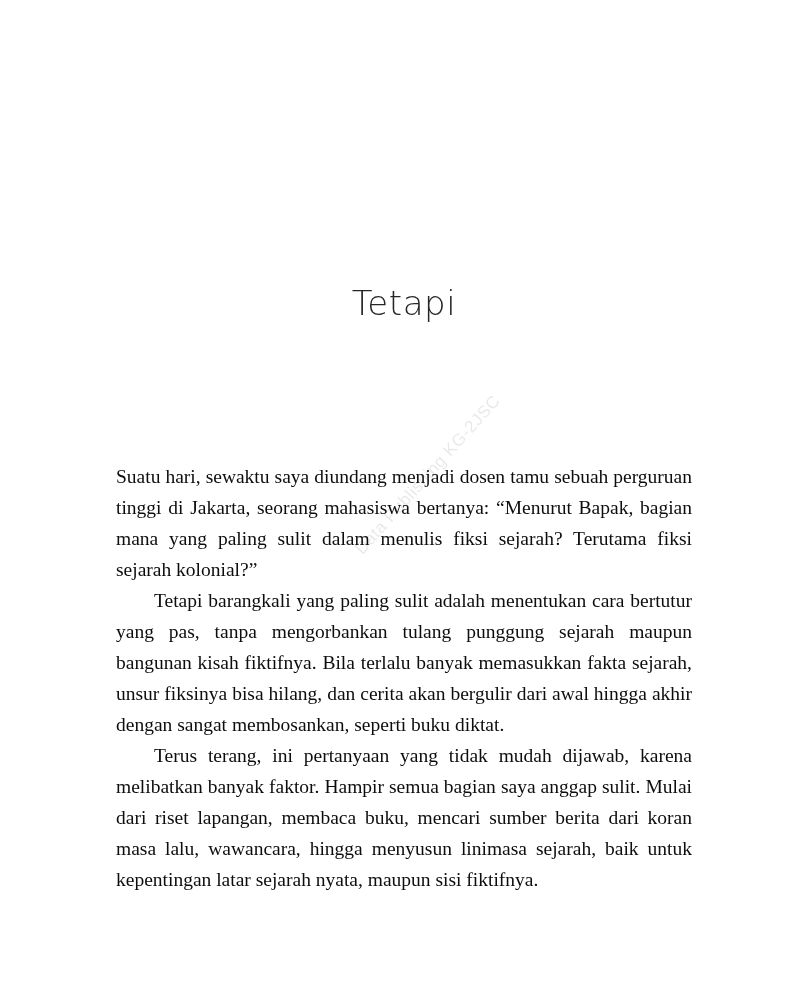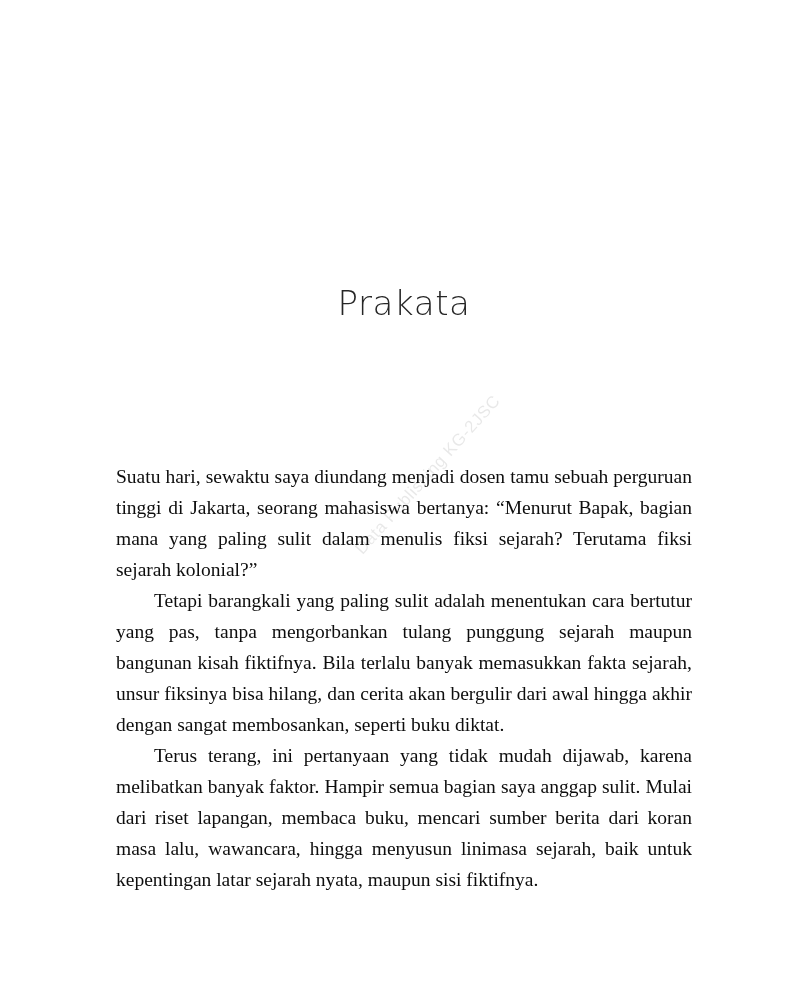--- a/index.html
+++ b/index.html
@@ -89,21 +89,21 @@
 </style>
 </head>
 <body>
 
 <div class="page">
 
   <div class="watermark">Data Publishing KG-2JSC</div>
 
   <div class="content">
 
-    <h1 class="chapter-title">Prakata</h1>
+    <h1 class="chapter-title">Tetapi</h1>
 
     <div class="body-text">
       <p>Suatu hari, sewaktu saya diundang menjadi dosen tamu sebuah perguruan tinggi di Jakarta, seorang mahasiswa bertanya: “Menurut Bapak, bagian mana yang paling sulit dalam menulis fiksi sejarah? Terutama fiksi sejarah kolonial?”</p>
       <p class="indent">Tetapi barangkali yang paling sulit adalah menentukan cara bertutur yang pas, tanpa mengorbankan tulang punggung sejarah maupun bangunan kisah fiktifnya. Bila terlalu banyak memasukkan fakta sejarah, unsur fiksinya bisa hilang, dan cerita akan bergulir dari awal hingga akhir dengan sangat membosankan, seperti buku diktat.</p>
       <p class="indent">Terus terang, ini pertanyaan yang tidak mudah dijawab, karena melibatkan banyak faktor. Hampir semua bagian saya anggap sulit. Mulai dari riset lapangan, membaca buku, mencari sumber berita dari koran masa lalu, wawancara, hingga menyusun linimasa sejarah, baik untuk kepentingan latar sejarah nyata, maupun sisi fiktifnya.</p>
     </div>
 
   </div>
 </div>
 

